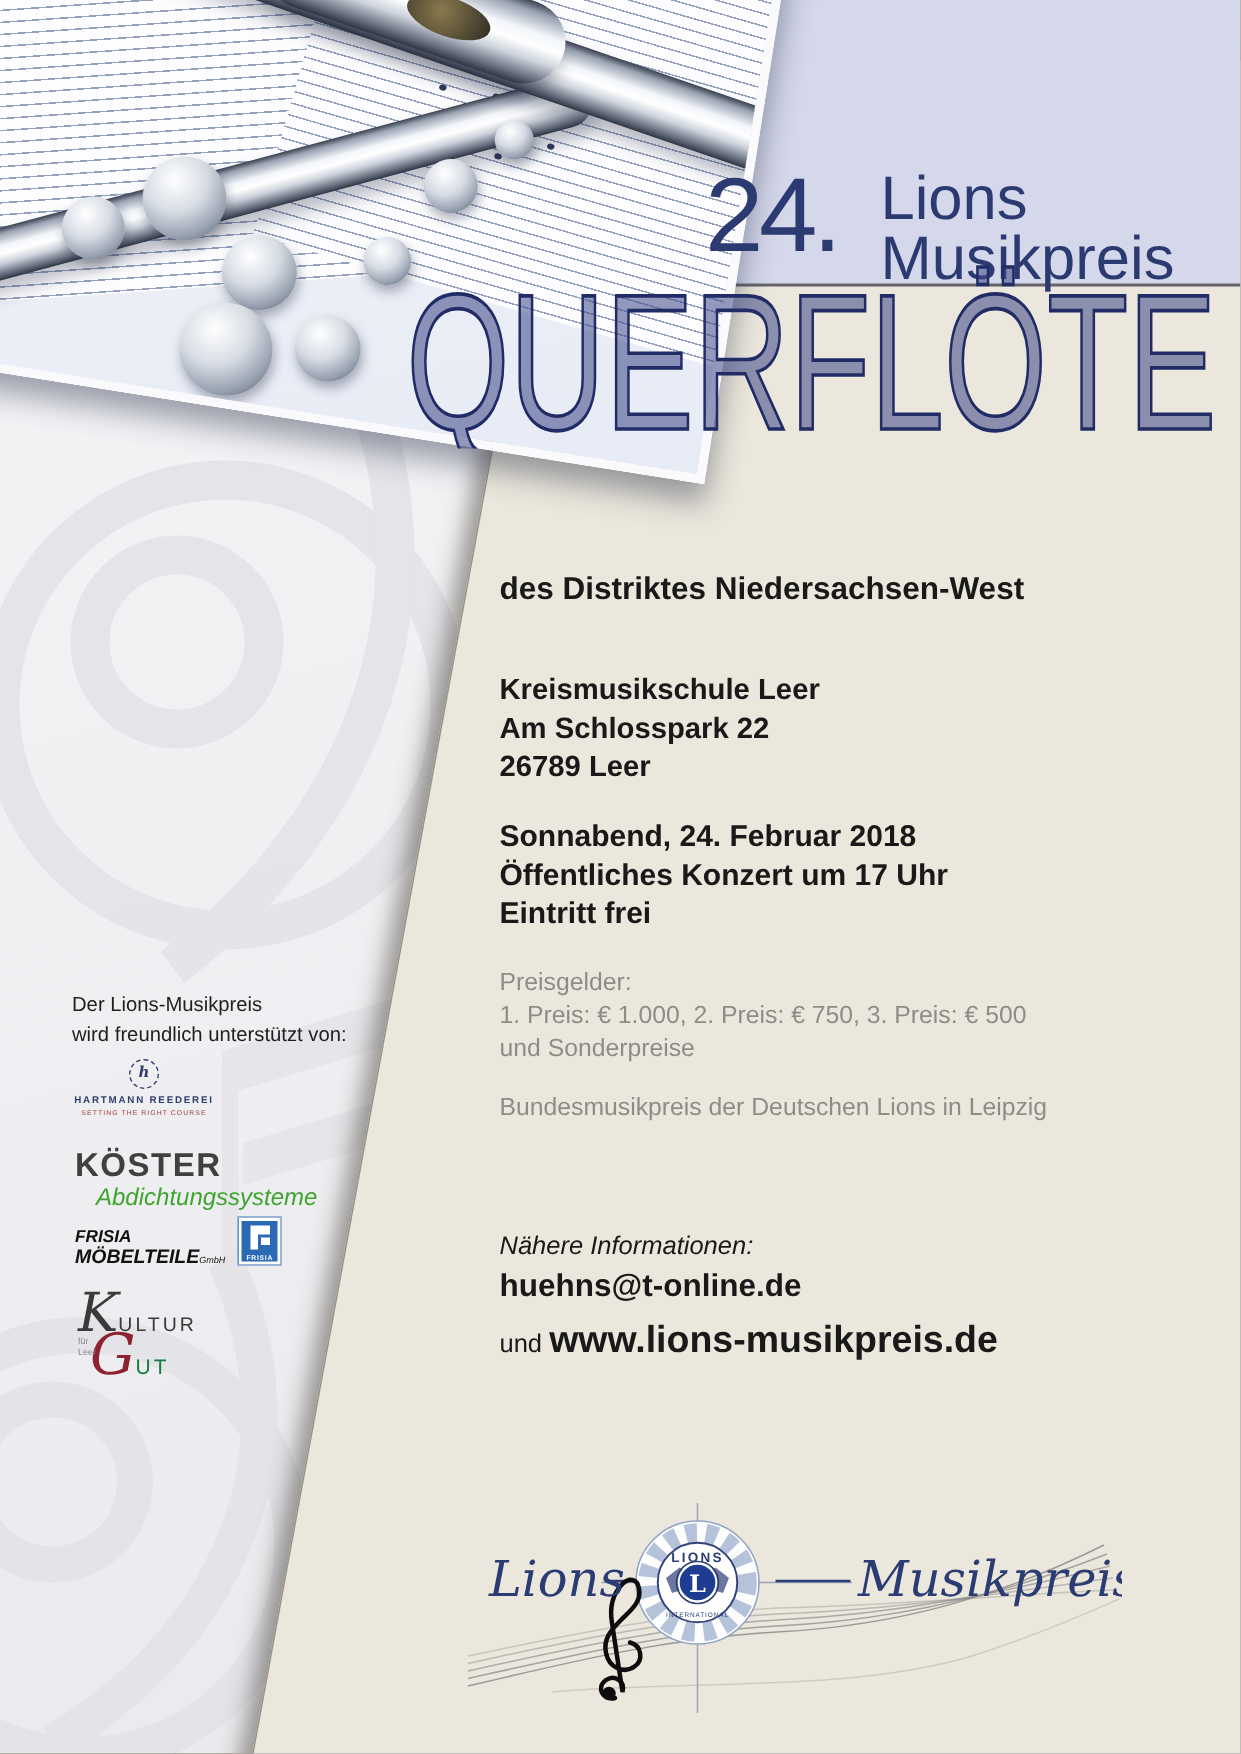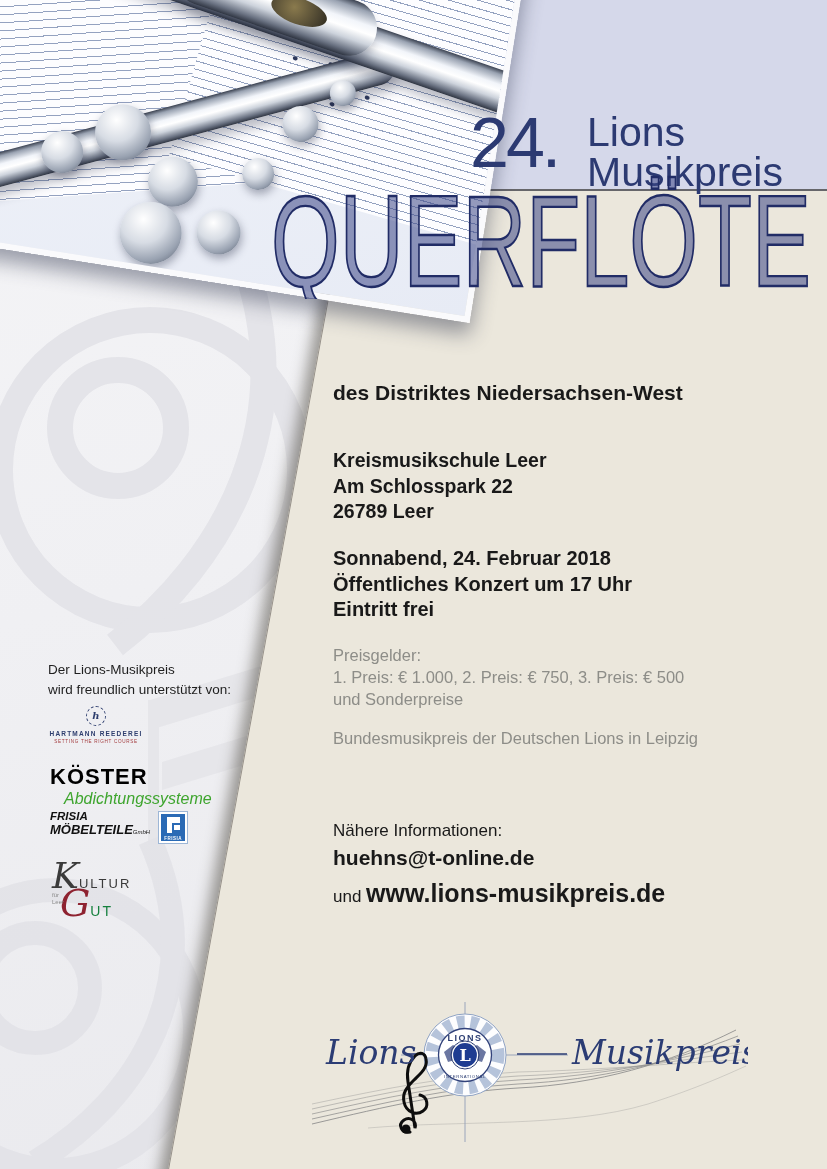--- a/index.html
+++ b/index.html
@@ -47,34 +47,34 @@
   .brand{position:absolute;left:587px;top:112px;z-index:5;font-size:41px;line-height:40px;
     font-weight:300;color:#2c3a72;}
   .instrument{position:absolute;left:268px;top:153px;z-index:5;}
   
   .content{position:absolute;z-index:5;white-space:nowrap;color:#191919;}
   .c-subtitle{left:333px;top:381px;font-size:21px;font-weight:bold;}
   .c-venue{left:333px;top:448px;font-size:19.5px;font-weight:bold;line-height:25.5px;}
   .c-event{left:333px;top:546px;font-size:20px;font-weight:bold;line-height:25.5px;}
   .c-prizes{left:333px;top:644px;font-size:16.5px;line-height:22px;color:#8d8d88;}
   .c-qual{left:333px;top:727px;font-size:16.5px;line-height:22.5px;color:#8d8d88;}
-  .c-info{left:333px;top:821px;font-size:17px;}
+  .c-info{left:333px;top:821px;font-size:17px;font-style:italic;}
   .c-email{left:333px;top:846px;font-size:21px;font-weight:bold;}
   .c-web{left:333px;top:879px;font-size:17px;}
   .c-web b{font-size:25px;}
   
   .sidebar{position:absolute;z-index:5;}
   .sp-intro{left:48px;top:660px;font-size:13.5px;line-height:19.5px;color:#1f1f1f;}
   .sp-hartmann{left:46px;top:706px;width:100px;text-align:center;color:#2e3e6e;}
   .hr-circle{width:18px;height:18px;margin:0 auto 4px;border:1px dashed #2e3e6e;border-radius:50%;
     font-family:"DejaVu Serif",serif;font-style:italic;font-weight:bold;font-size:10px;line-height:18px;}
   .hr-name{font-size:6.5px;letter-spacing:1.2px;font-weight:bold;}
   .hr-tag{font-size:4.6px;letter-spacing:.7px;color:#a33b3e;margin-top:2px;}
   .sp-koester{left:50px;top:764px;}
-  .ko-word{font-size:22px;font-weight:800;letter-spacing:1px;color:#000000;}
+  .ko-word{font-size:22px;font-weight:800;letter-spacing:1px;color:#404040;}
   .ko-tag{font-size:16px;font-style:italic;color:#3ea52e;margin:0 0 0 14px;}
   .sp-frisia{left:50px;top:811px;display:flex;align-items:flex-start;}
   .fr-text{font-style:italic;font-weight:900;color:#111;line-height:1;}
   .fr-l1{font-size:11.5px;}
   .fr-l2{font-size:13px;}
   .fr-suffix{font-size:6px;font-weight:400;}
   .fr-badge{width:28px;height:31px;margin-left:8px;background:#2a6ab5;border:1px solid #9db6d6;
     position:relative;box-shadow:inset 0 0 0 2px #fff;}
   .fr-f1{position:absolute;left:8px;top:5px;width:5px;height:16px;background:#fff;}
   .fr-f2{position:absolute;left:13px;top:5px;width:8px;height:6px;background:#fff;}
@@ -196,21 +196,21 @@
     <div class="hr-circle" data-interactable="false">h</div>
     <div class="hr-name" data-interactable="false">HARTMANN REEDEREI</div>
     <div class="hr-tag" data-interactable="false">SETTING THE RIGHT COURSE</div>
   </div>
 
   <div class="sidebar sp-koester" style="position:absolute;" data-interactable="false">
     <div class="ko-word" data-interactable="false">KÖSTER</div>
     <div class="ko-tag" data-interactable="false">Abdichtungssysteme</div>
   </div>
 
-  <div class="sidebar sp-frisia" style="position:absolute;" data-interactable="false">
+  <div class="sidebar sp-frisia" style="position:absolute;align-items:flex-end;" data-interactable="false">
     <div class="fr-text" data-interactable="false">
       <div class="fr-l1" data-interactable="false">FRISIA</div>
       <div class="fr-l2" data-interactable="false"><span>MÖBELTEILE</span><span class="fr-suffix" data-interactable="false">GmbH</span></div>
     </div>
     <div class="fr-badge" data-interactable="false">
       <div class="fr-f1" data-interactable="false"></div>
       <div class="fr-f2" data-interactable="false"></div>
       <div class="fr-f3" data-interactable="false"></div>
       <div class="fr-badge-label" data-interactable="false">FRISIA</div>
     </div>

